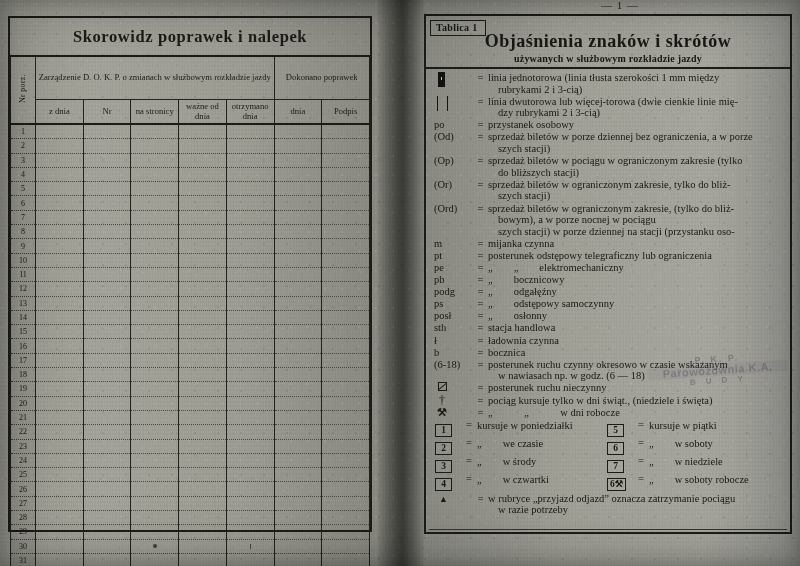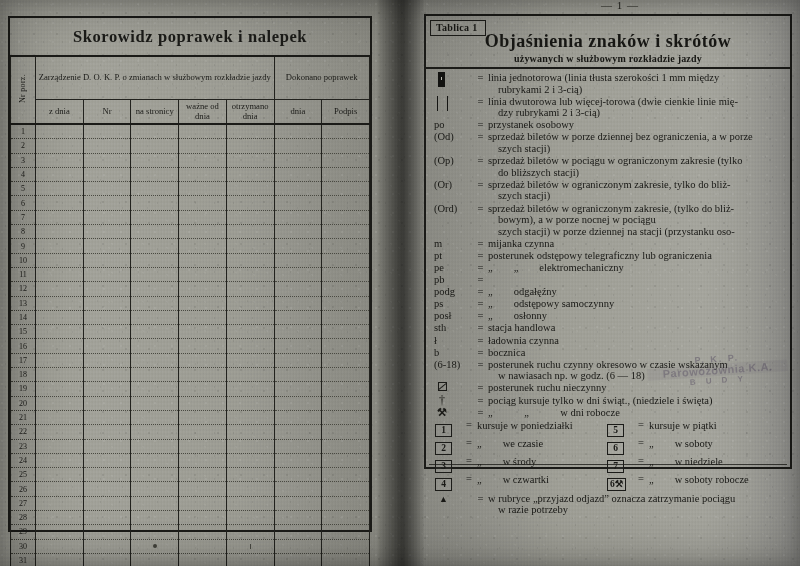--- a/index.html
+++ b/index.html
@@ -90,21 +90,21 @@
   }
   tr:last-child td{border-bottom:none;padding-left:9px;}
   .blot{
     display:block;width:4px;height:4px;border-radius:50%;
     background:#2a2a24;margin:0 auto;opacity:.8;
   }
   .tick{display:block;width:1px;height:5px;background:#2f2f28;margin:0 auto;opacity:.75;}
 
   
   #right-page{
-    position:absolute;left:424px;top:14px;width:368px;height:455px;
+    position:absolute;left:424px;top:14px;width:368px;height:520px;
     border:2.5px solid #1b1b18;box-sizing:border-box;
     color:#181815;
   }
   #tablica{
     position:absolute;left:4px;top:4px;
     border:1.6px solid #1b1b18;
     padding:1px 7px 2px 5px;
     font-size:10px;font-weight:bold;letter-spacing:.3px;
     background:rgba(255,255,255,.04);
   }
@@ -572,20 +572,21 @@
         <div class="desc">posterunek odstępowy telegraficzny lub ograniczenia</div>
       </div>
       <div class="lrow">
         <div class="sym">pe</div>
         <div class="eq">=</div>
         <div class="desc">„  „  elektromechaniczny</div>
       </div>
       <div class="lrow">
         <div class="sym">pb</div>
         <div class="eq">=</div>
+        <div class="desc">„  bocznicowy</div>
       </div>
       <div class="lrow">
         <div class="sym">podg</div>
         <div class="eq">=</div>
         <div class="desc">„  odgałęźny</div>
       </div>
       <div class="lrow">
         <div class="sym">ps</div>
         <div class="eq">=</div>
         <div class="desc">„  odstępowy samoczynny</div>

